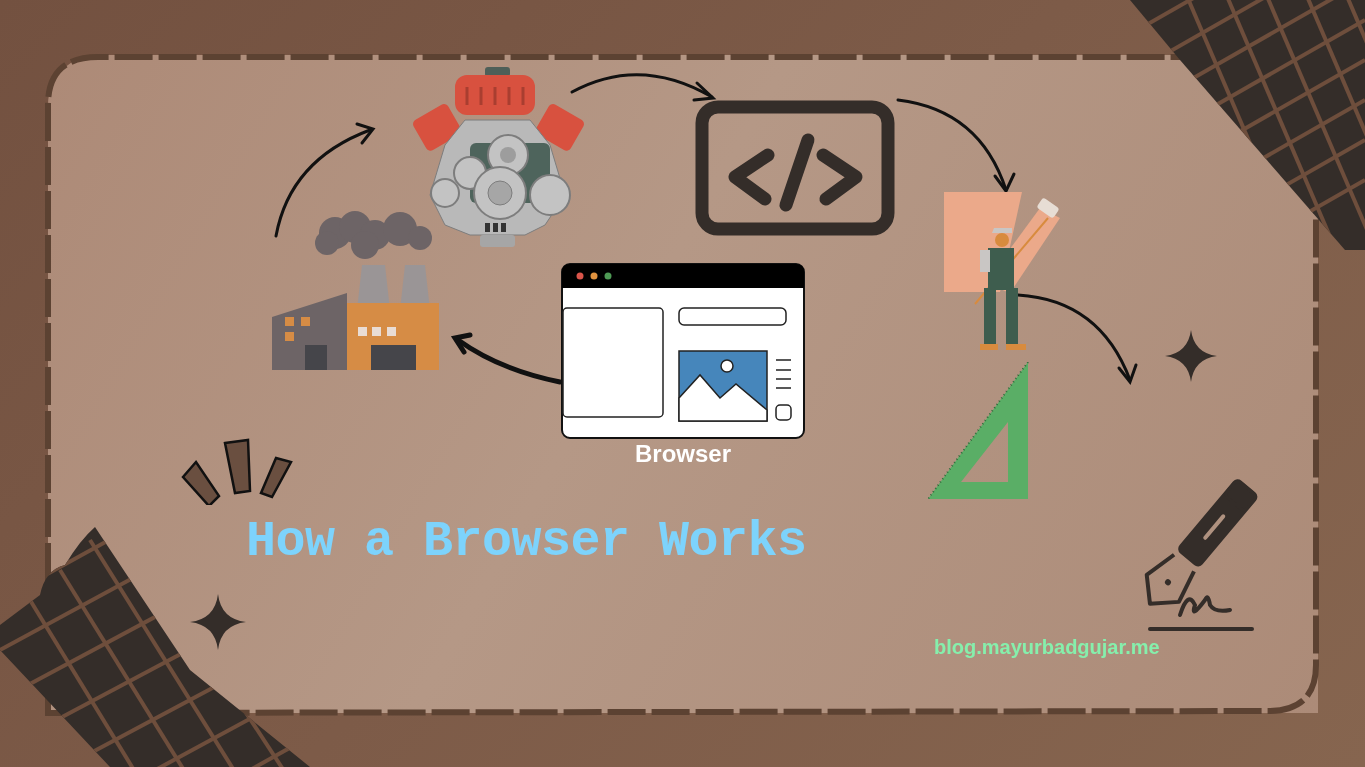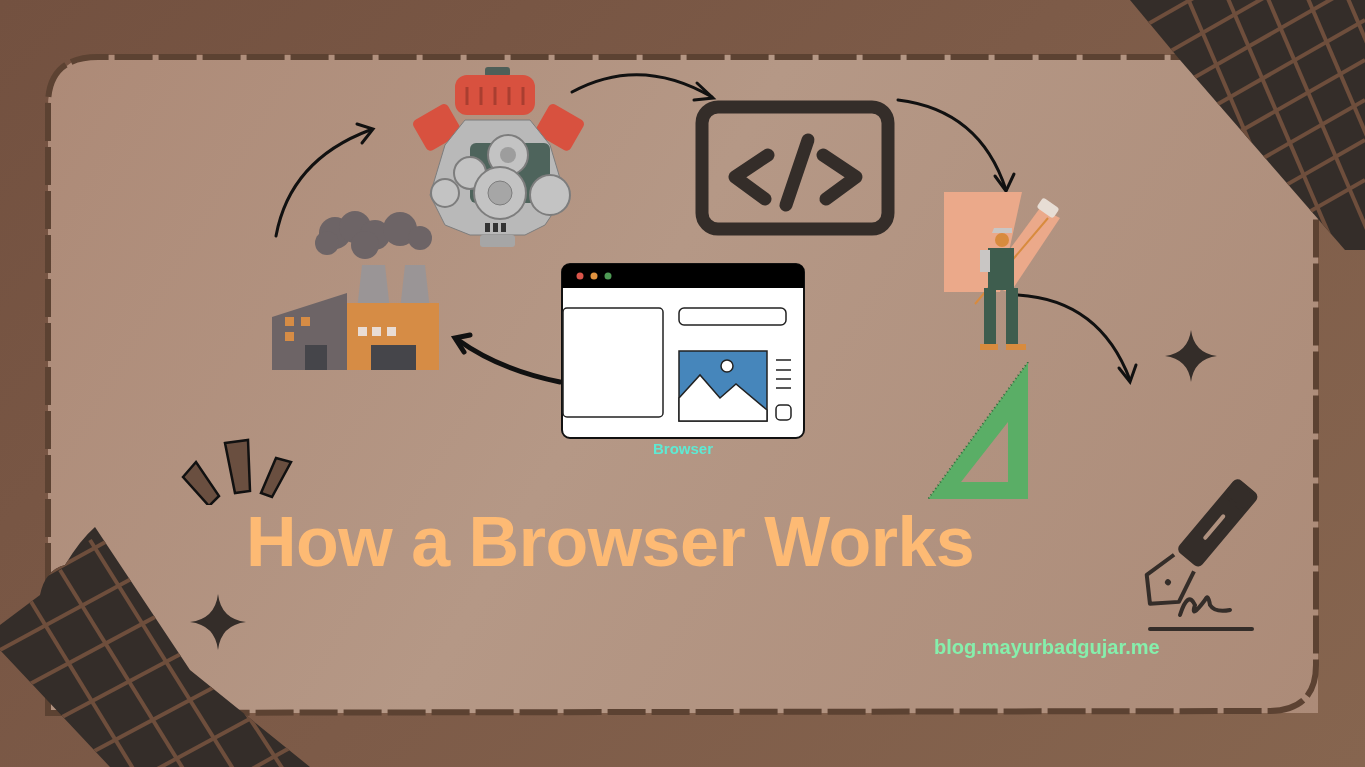--- a/index.html
+++ b/index.html
@@ -1,22 +1,22 @@
 <!DOCTYPE html>
 <html><head>
 <meta charset="utf-8">
 <style>
   html, body { margin:0; padding:0; }
   body { width:1365px; height:767px; overflow:hidden; position:relative; background:#7a5846; font-family:"Liberation Sans", sans-serif; }
   .outer { position:absolute; inset:0; background:linear-gradient(135deg,#735140 0%,#7d5b48 50%,#86654f 100%); }
   .card { position:absolute; left:48px; top:55px; width:1270px; height:658px; background:linear-gradient(120deg,#ad8a77 0%,#b59886 45%,#ac8b78 100%); border-radius:50px 0 0 0; }
   .abs { position:absolute; }
-  .title { position:absolute; left:246px; top:505px; font-size:70px; font-weight:700; color:#fdba74; letter-spacing:-0.5px; white-space:nowrap; line-height:74px; }
+  .title { position:absolute; left:246px; top:505px; font-size:50px; font-weight:700; color:#7dd3fc; letter-spacing:-0.5px; white-space:nowrap; line-height:74px;font-family:Liberation Mono, monospace; }
   .blog { position:absolute; left:934px; top:636px; font-size:20px; font-weight:700; color:#86efac; white-space:nowrap; }
-  .browser-label { position:absolute; left:563px; top:440px; width:240px; text-align:center; font-size:15px; font-weight:700; color:#5eead4; }
+  .browser-label { position:absolute; left:563px; top:440px; width:240px; text-align:center; font-size:24px; font-weight:700; color:#ffffff; }
 </style>
 </head>
 <body>
 
 <div class="outer"></div>
 
 <div class="card"></div>
 <svg class="abs" style="left:0;top:0" width="1365" height="767">
   <path d="M48 713 L48 105 Q48 57 98 57 L1316 57 L1316 665 Q1316 711 1268 711 Z" fill="none" stroke="#5c4232" stroke-width="6" stroke-dasharray="38 6"></path>
 </svg>

